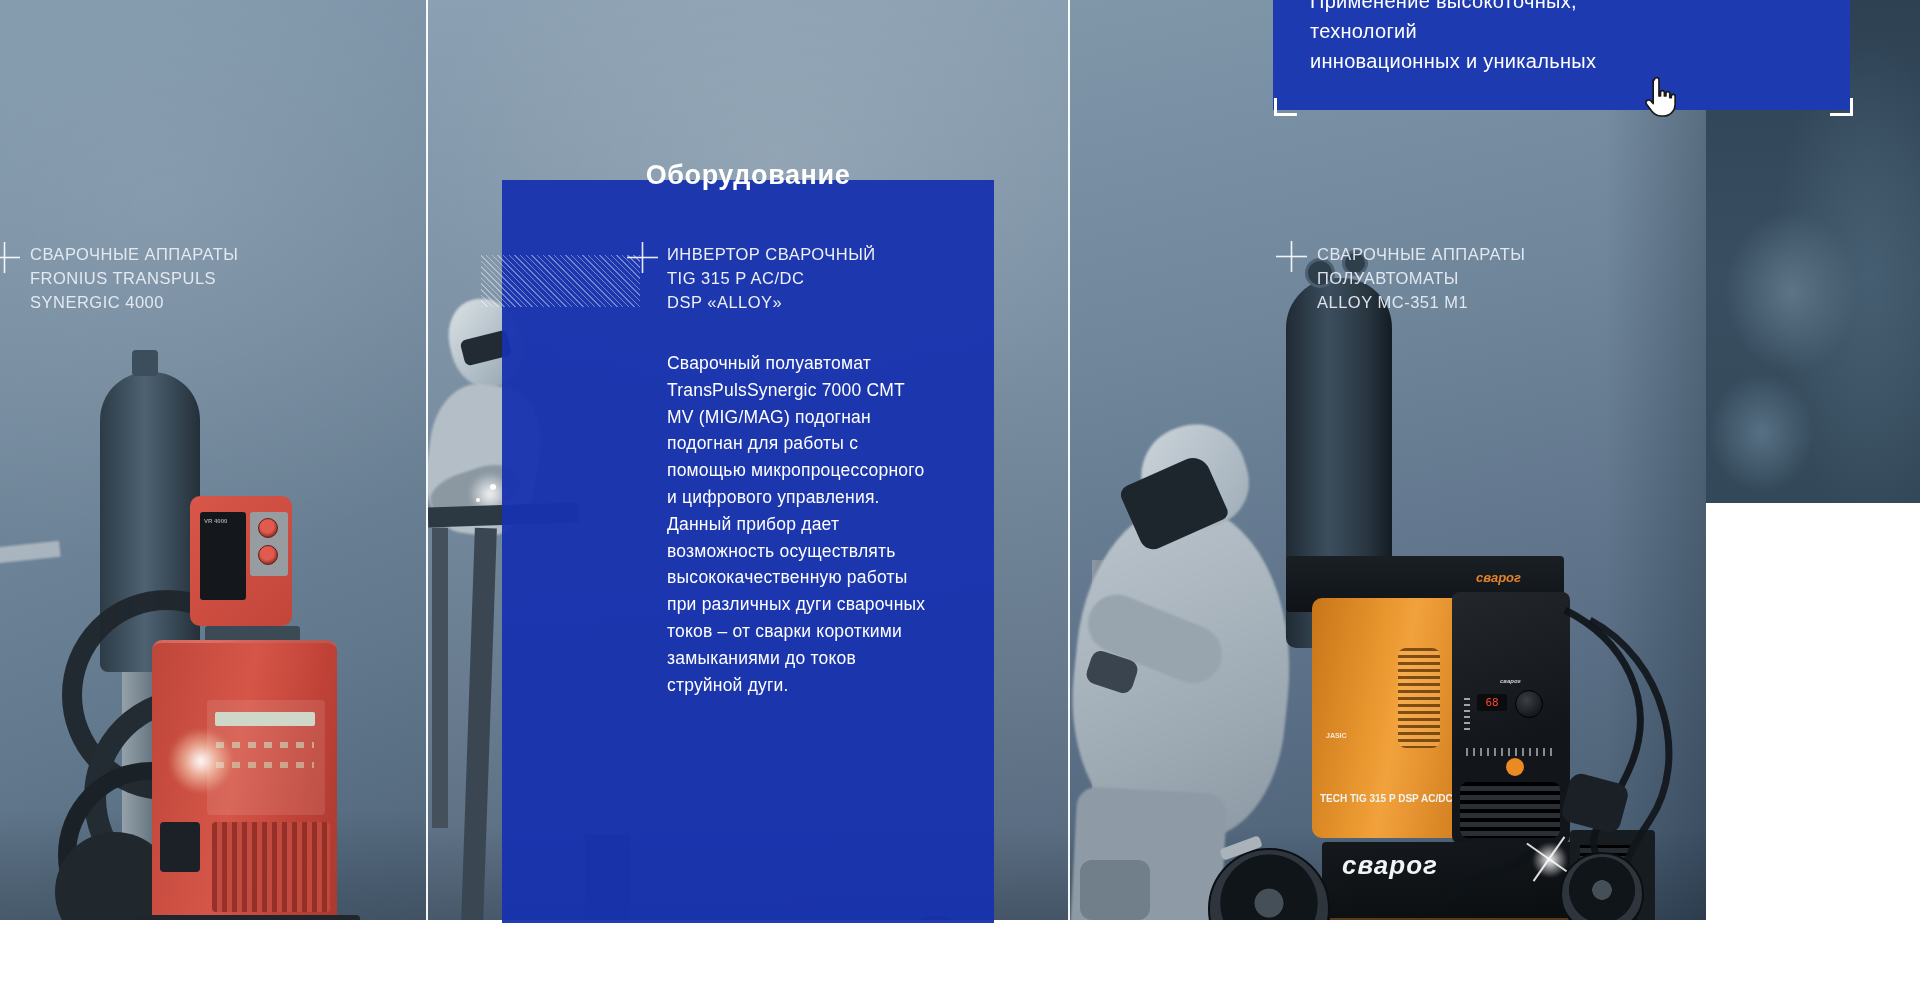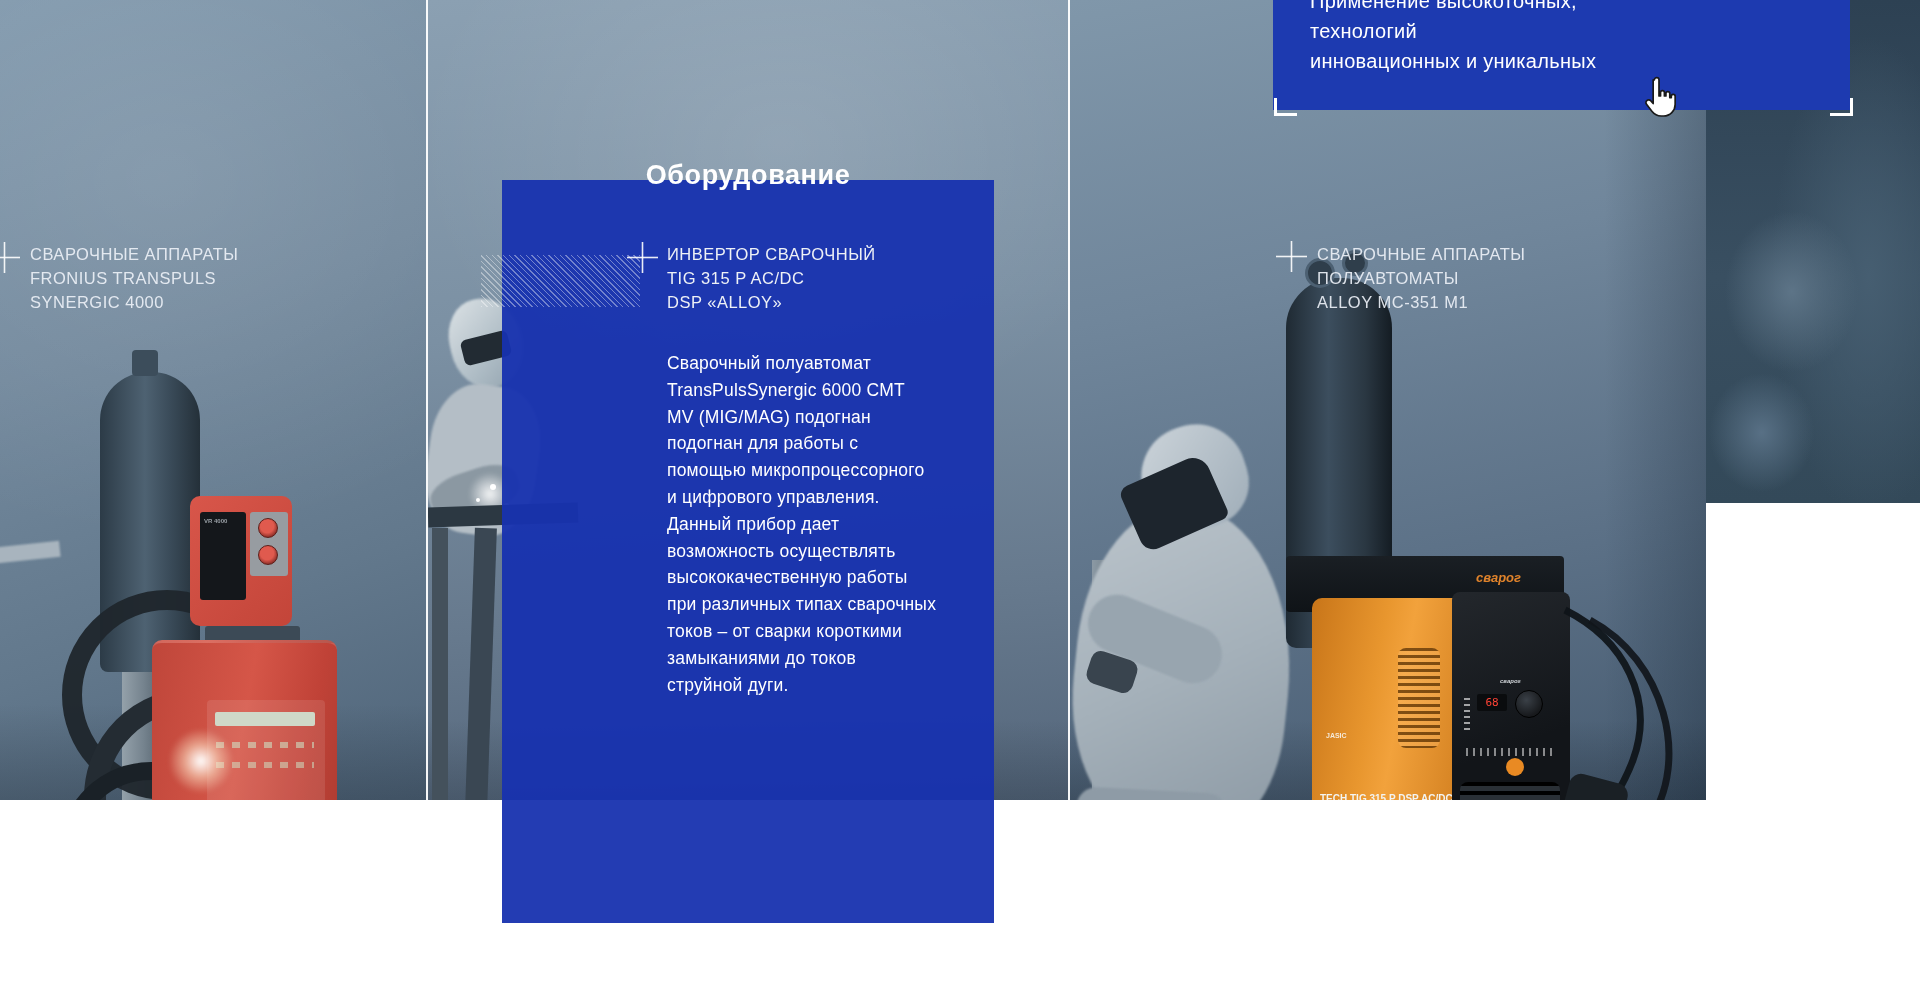--- a/index.html
+++ b/index.html
@@ -1,19 +1,19 @@
 <!DOCTYPE html>
 <html><head>
 <meta charset="utf-8">
 <style>
   html,body{margin:0;padding:0;background:#ffffff;}
   .stage{position:relative;width:1920px;height:1000px;overflow:hidden;background:#ffffff;
          font-family:"Liberation Sans","DejaVu Sans",sans-serif;}
   
-  .col{position:absolute;top:0;height:800px;overflow:hidden;}
+  .col{position:absolute;top:0;height:920px;overflow:hidden;}
   .col-left{left:0;width:428px;
     background:
       radial-gradient(620px 520px at 38% 22%, rgba(255,255,255,0.10), rgba(255,255,255,0) 70%),
       linear-gradient(180deg, rgba(0,0,0,0) 88%, rgba(25,35,45,0.28) 100%),
       linear-gradient(160deg,#8199ad 0%,#73899d 40%,#62788c 72%,#4f6479 100%);}
   .col-mid{left:428px;width:642px;
     background:
       radial-gradient(520px 420px at 55% 18%, rgba(255,255,255,0.12), rgba(255,255,255,0) 70%),
       linear-gradient(180deg, rgba(0,0,0,0) 90%, rgba(25,35,45,0.25) 100%),
       linear-gradient(175deg,#8ba0b2 0%,#7b90a3 40%,#66798d 75%,#54667b 100%);}
@@ -203,29 +203,29 @@
       </svg>
   </div>
   <div class="prod-title" style="left:667px;top:242px;color:#eef1f6;">
     <div>ИНВЕРТОР СВАРОЧНЫЙ</div>
     <div>TIG 315 P AC/DC</div>
     <div>DSP «ALLOY»</div>
   </div>
 
   <div class="desc">
     <div>Сварочный полуавтомат</div>
-    <div>TransPulsSynergic 6000 CMT</div>
+    <div>TransPulsSynergic 7000 CMT</div>
     <div>MV (MIG/MAG) подогнан</div>
     <div>подогнан для работы с</div>
     <div>помощью микропроцессорного</div>
     <div>и цифрового управления.</div>
     <div>Данный прибор дает</div>
     <div>возможность осуществлять</div>
     <div>высококачественную работы</div>
-    <div>при различных типах сварочных</div>
+    <div>при различных дуги сварочных</div>
     <div>токов – от сварки короткими</div>
     <div>замыканиями до токов</div>
     <div>струйной дуги.</div>
   </div>
 
   <div class="plus" style="left:-11px;top:242px;">
     <svg width="31" height="31" viewBox="0 0 31 31">
         <g stroke="rgba(255,255,255,0.9)" stroke-width="1.6">
           <line x1="15.5" y1="0" x2="15.5" y2="31"></line>
           <line x1="0" y1="15.5" x2="31" y2="15.5"></line>

